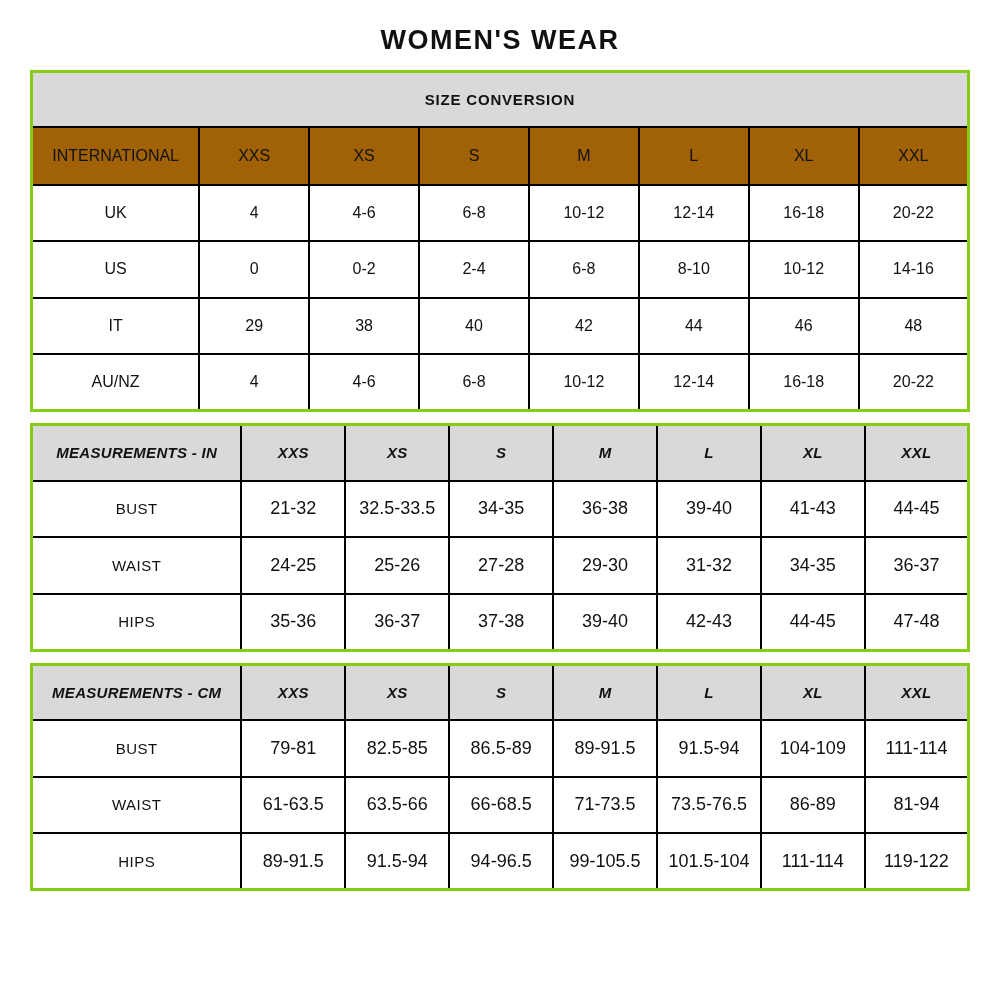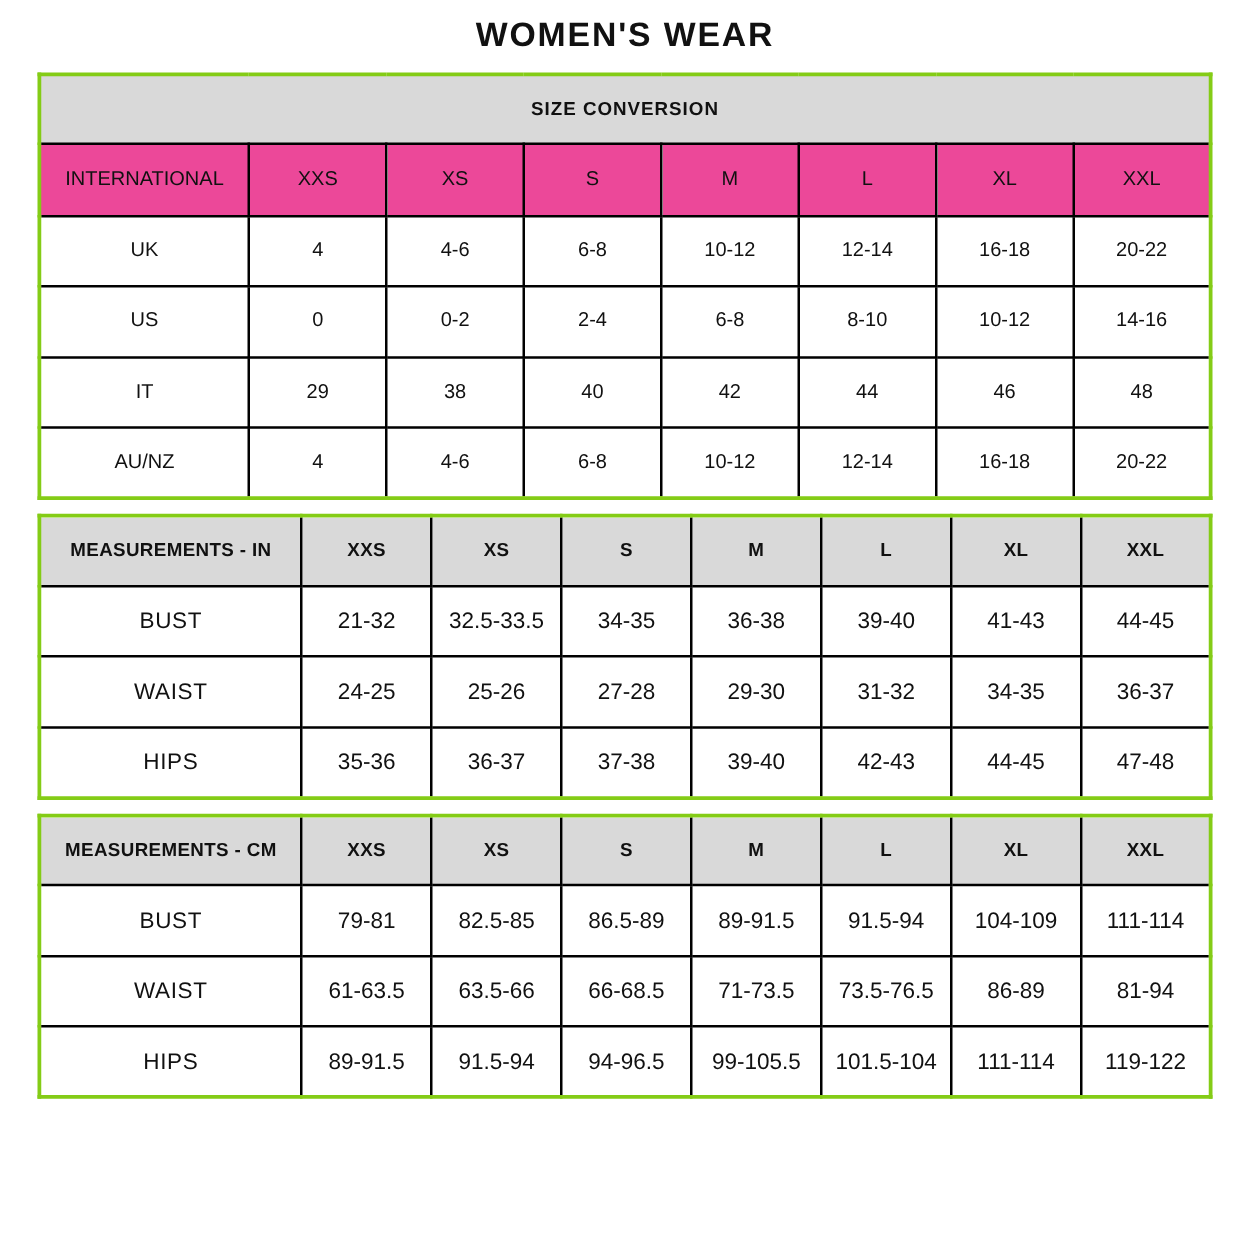--- a/index.html
+++ b/index.html
@@ -6,21 +6,21 @@
     margin: 0;
     padding: 0;
     background: #ffffff;
     width: 1000px;
     height: 1000px;
     font-family: "Liberation Sans", sans-serif;
     color: #111111;
   }
   .page {
     width: 940px;
-    margin: 0 auto;
+    margin: 12px auto;
     padding-top: 12px;
   }
   .page-title {
     text-align: center;
     font-size: 27px;
     font-weight: 700;
     letter-spacing: 1.5px;
     margin: 0 0 14px 0;
     line-height: 32px;
   }
@@ -40,43 +40,44 @@
   }
   
   .t1 .banner-row { height: 55px; }
   .t1 .banner-cell {
     background: #d9d9d9;
     font-weight: 700;
     font-size: 15px;
     letter-spacing: 0.8px;
   }
   .t1 .cols-row th {
-    background: #ec4899;
+    background: #a16207;
     font-weight: 400;
     font-size: 16px;
     height: 56px;
   }
   .t1 tbody tr { height: 56.5px; }
   .t1 tbody th.row-label {
     font-weight: 400;
     font-size: 16px;
   }
   .t1 tbody td { font-size: 16px; }
   
   .tm thead tr { height: 56px; }
   .tm thead th {
     background: #d9d9d9;
     font-weight: 700;
     font-size: 15px;
     letter-spacing: 0.3px;
+    font-style: italic;
   }
   .tm tbody tr { height: 56.5px; }
   .tm tbody th.row-label {
     font-weight: 400;
-    font-size: 18px;
+    font-size: 15px;
     letter-spacing: 0.5px;
   }
   .tm tbody td { font-size: 18px; }
 </style>
 </head>
 <body>
 
 <div class="page">
 
   <h1 class="page-title">WOMEN'S WEAR</h1>

